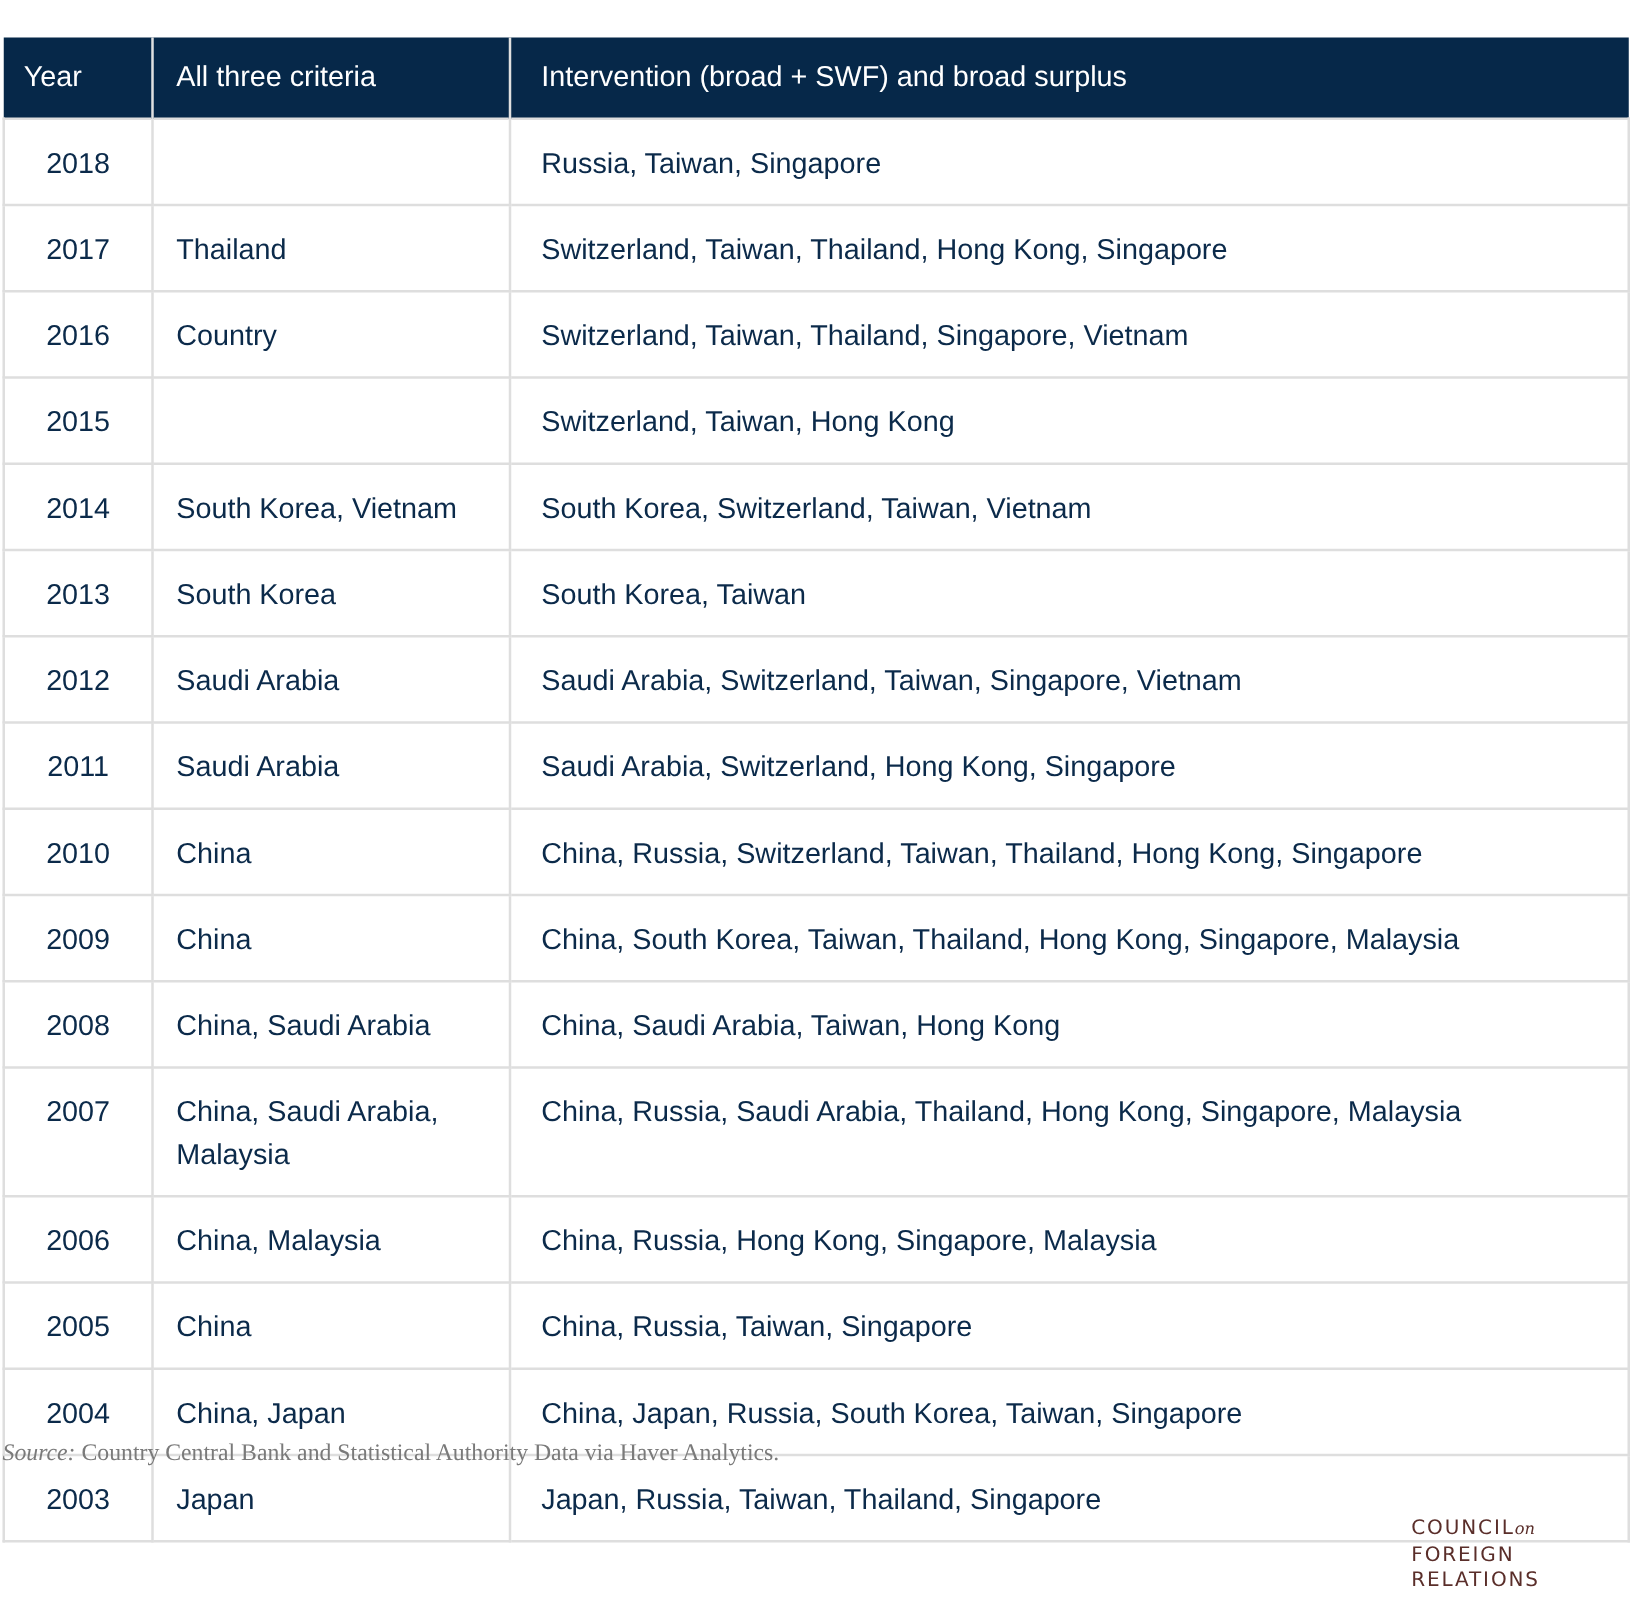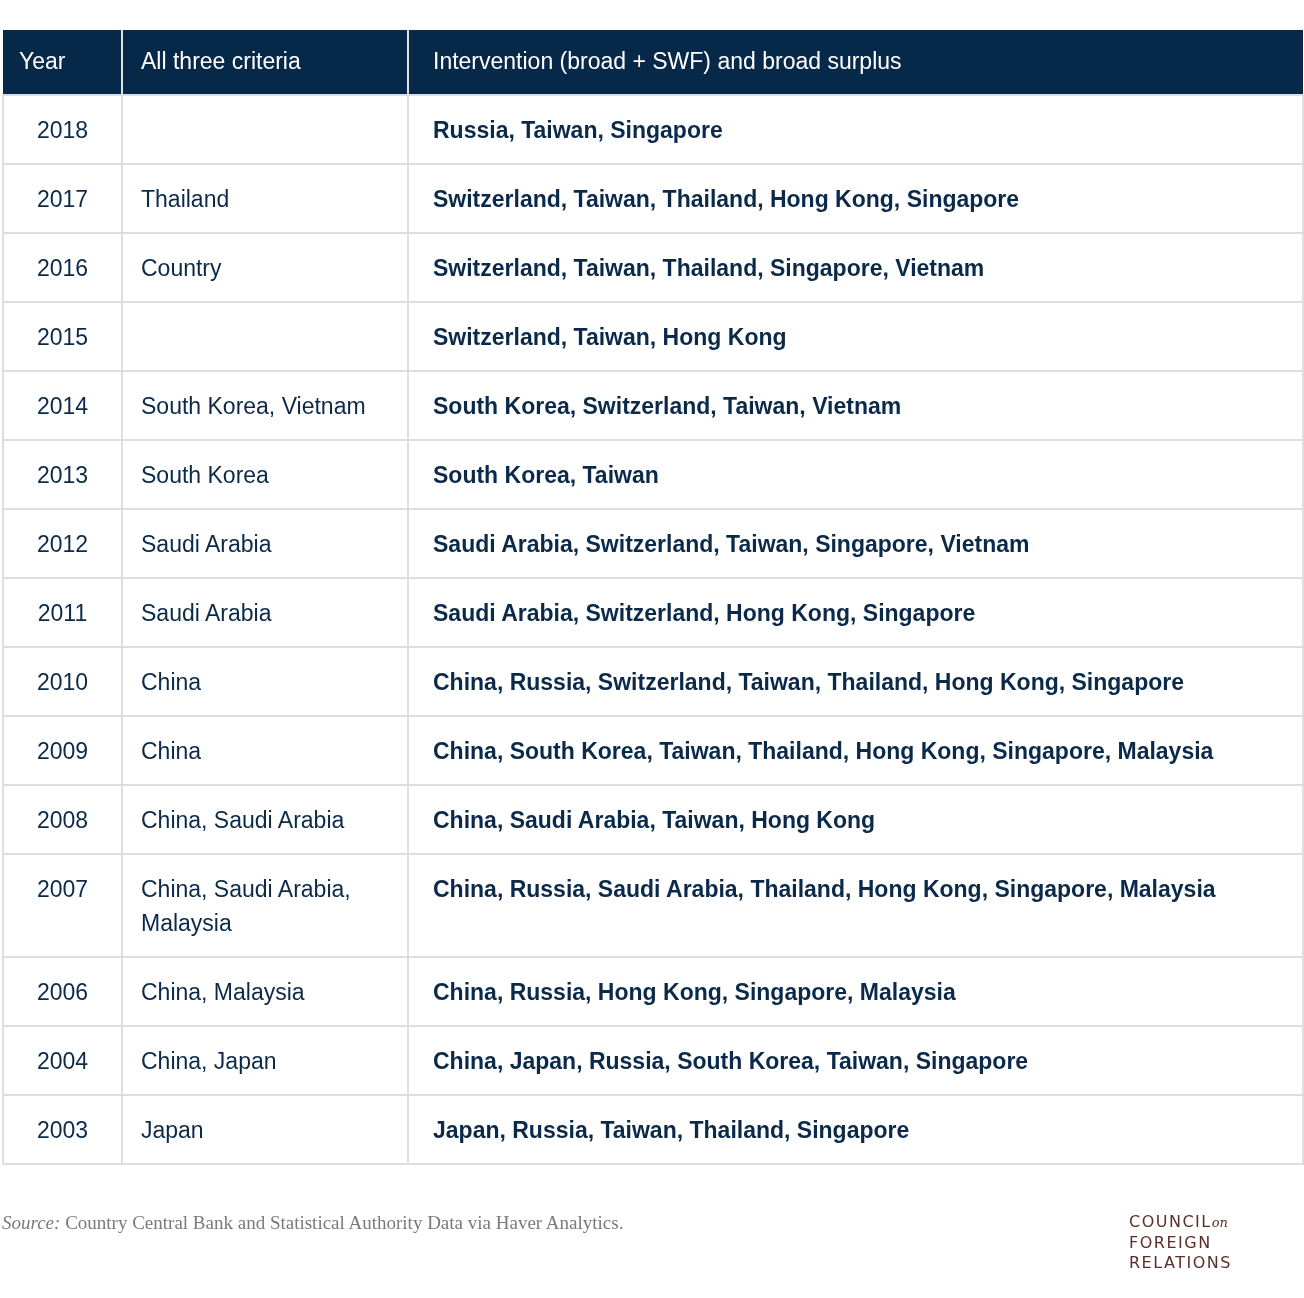--- a/index.html
+++ b/index.html
@@ -17,22 +17,22 @@
   thead th.year { padding-left: 16px; }
   thead th.crit { padding-left: 18px; }
   thead th.int { padding-left: 24px; }
   tbody td {
     border: 2px solid #dedede; color: #0b2a4a; font-size: 23px; vertical-align: top;
     padding-top: 17px; padding-bottom: 16px; line-height: 34px; height: 28px;
   }
   tbody tr td { height: 29px; }
   tbody td.year { text-align: center; padding-left: 0; padding-right: 0; margin-top: 44px; }
   tbody td.crit { padding-left: 18px; padding-right: 10px; }
-  tbody td.int { padding-left: 24px; padding-right: 14px; font-weight: bold; }
-  .source { position: absolute; left: 2px; top: 1212px; font-family: "Liberation Serif", "DejaVu Serif", serif; font-size: 19px; color: #7a7a7a; }
+  tbody td.int { padding-left: 24px; padding-right: 14px; }
+  .source { position: absolute; left: 2px; top: 1152px; font-family: "Liberation Serif", "DejaVu Serif", serif; font-size: 19px; color: #7a7a7a; }
   .source em { font-style: italic; }
   .logo { position: absolute; left: 1129px; top: 1212px; font-family: "DejaVu Sans", sans-serif; color: #5a2e2a; font-size: 16px; line-height: 20px; letter-spacing: 1.5px; }
   .logo .on { font-family: "DejaVu Serif", serif; font-style: italic; font-size: 13px; letter-spacing: 0; }
 </style>
 </head>
 <body>
 
 <div class="table-wrap">
   <table>
     <colgroup>
@@ -107,20 +107,25 @@
           <td class="year">2007</td>
           <td class="crit">China, Saudi Arabia, Malaysia</td>
           <td class="int">China, Russia, Saudi Arabia, Thailand, Hong Kong, Singapore, Malaysia</td>
         </tr>
         <tr>
           <td class="year">2006</td>
           <td class="crit">China, Malaysia</td>
           <td class="int">China, Russia, Hong Kong, Singapore, Malaysia</td>
         </tr>
         <tr>
+          <td class="year">2005</td>
+          <td class="crit">China</td>
+          <td class="int">China, Russia, Taiwan, Singapore</td>
+        </tr>
+        <tr>
           <td class="year">2004</td>
           <td class="crit">China, Japan</td>
           <td class="int">China, Japan, Russia, South Korea, Taiwan, Singapore</td>
         </tr>
         <tr>
           <td class="year">2003</td>
           <td class="crit">Japan</td>
           <td class="int">Japan, Russia, Taiwan, Thailand, Singapore</td>
         </tr>
       </tbody>

